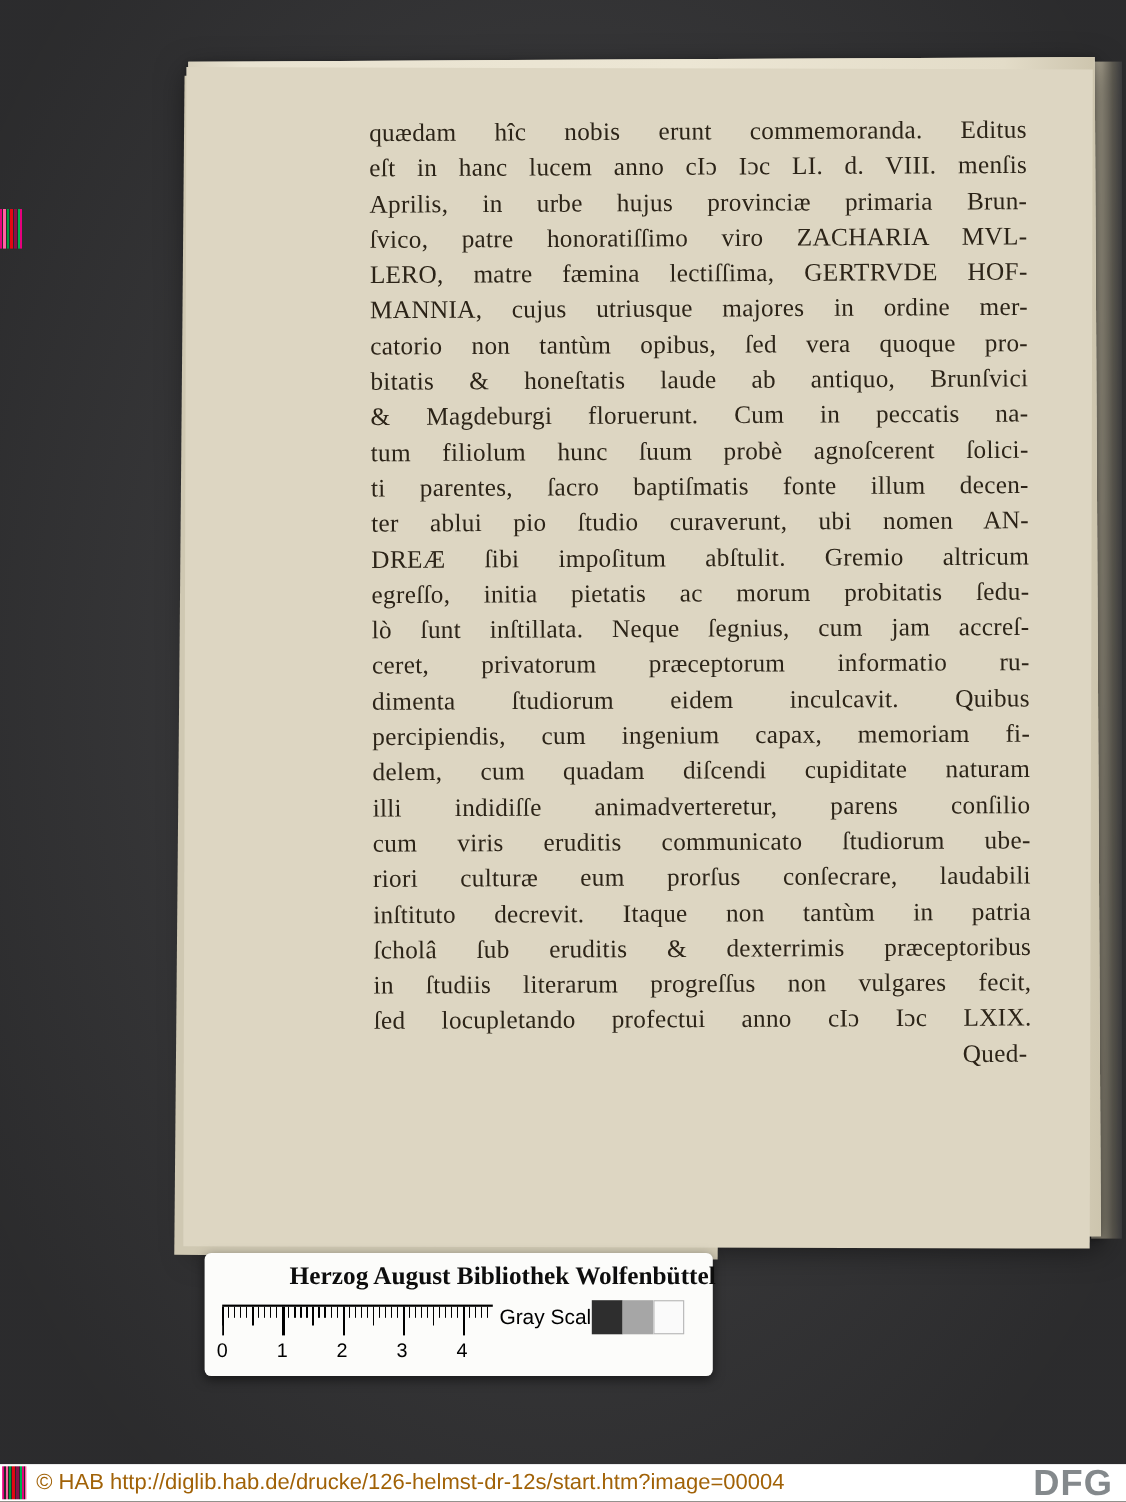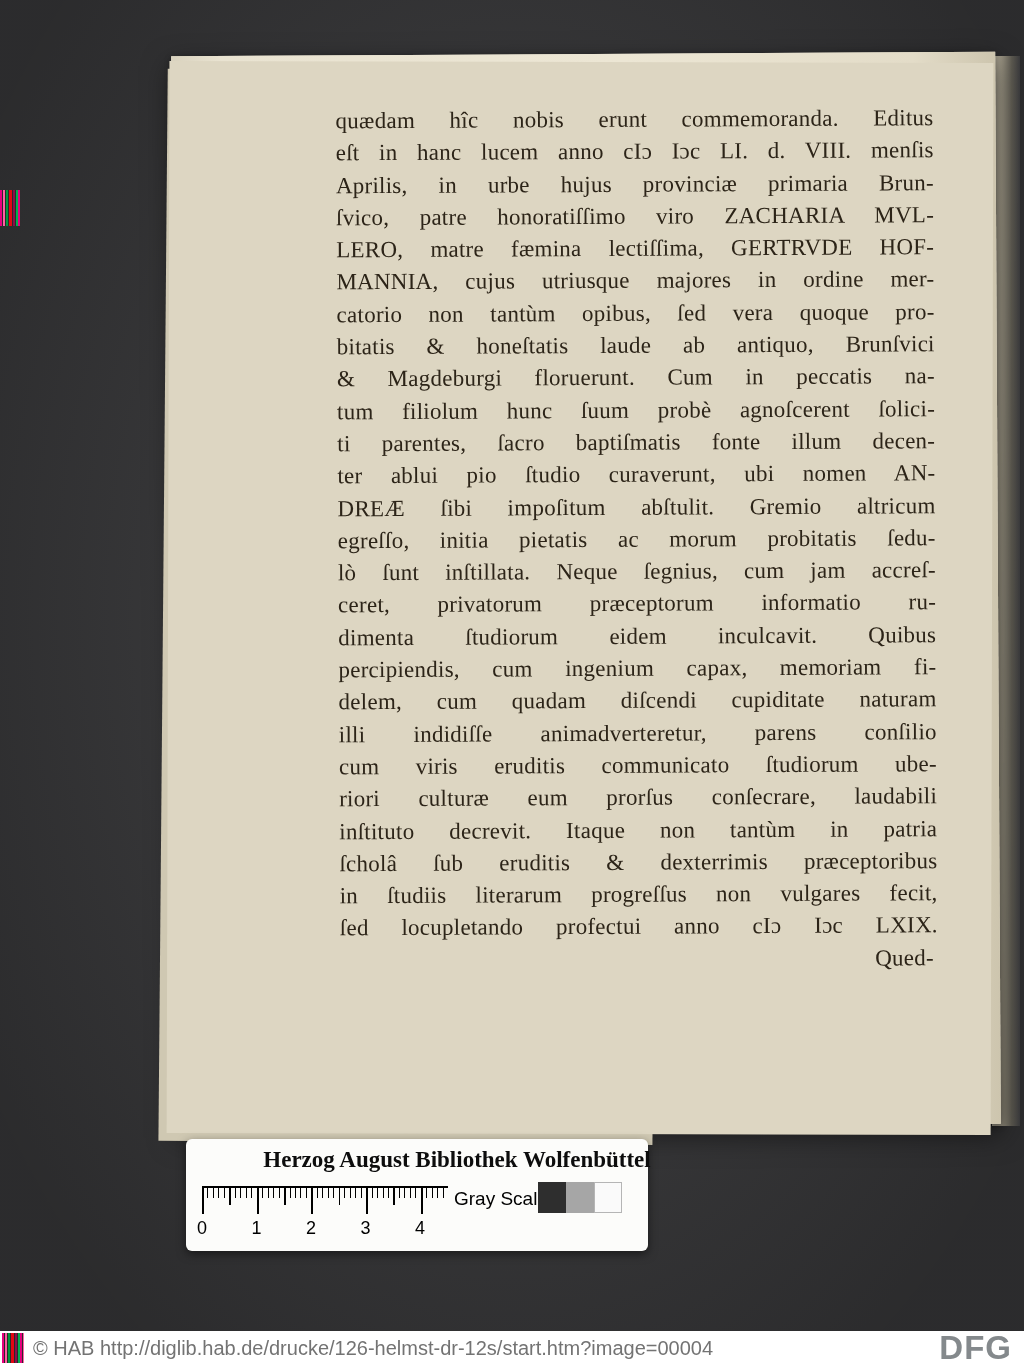--- a/index.html
+++ b/index.html
@@ -64,21 +64,21 @@
     font-family:"Liberation Sans", sans-serif; font-size:18px; color:#000; }
   .grayscale-label { position:absolute; left:268px; top:49px;
     font-family:"Liberation Sans", sans-serif; font-size:19px; color:#000; }
   .patches { position:absolute; left:352px; top:43px; display:flex; }
   .gray-patch { width:28px; height:31px; }
   .gray-patch:last-child { border:1px solid #b5b5b5; }
 
   
   .footer-bar { position:absolute; left:0; bottom:0; width:100%; height:34px; z-index:4;
     background:#ffffff; display:flex; align-items:center; }
-  .footer-url { font-family:"Liberation Sans", sans-serif; font-size:20px; color:#737373;
+  .footer-url { font-family:"Liberation Sans", sans-serif; font-size:20px; color:#a16207;
     margin-left:9px; white-space:nowrap; }
   .dfg-logo { margin-left:auto; margin-right:12px;
     font-family:"Liberation Sans", sans-serif; font-weight:bold; font-size:33px;
     color:#84898c; letter-spacing:1px; }
 </style>
 </head>
 <body>
 
 <div class="stage">
 

